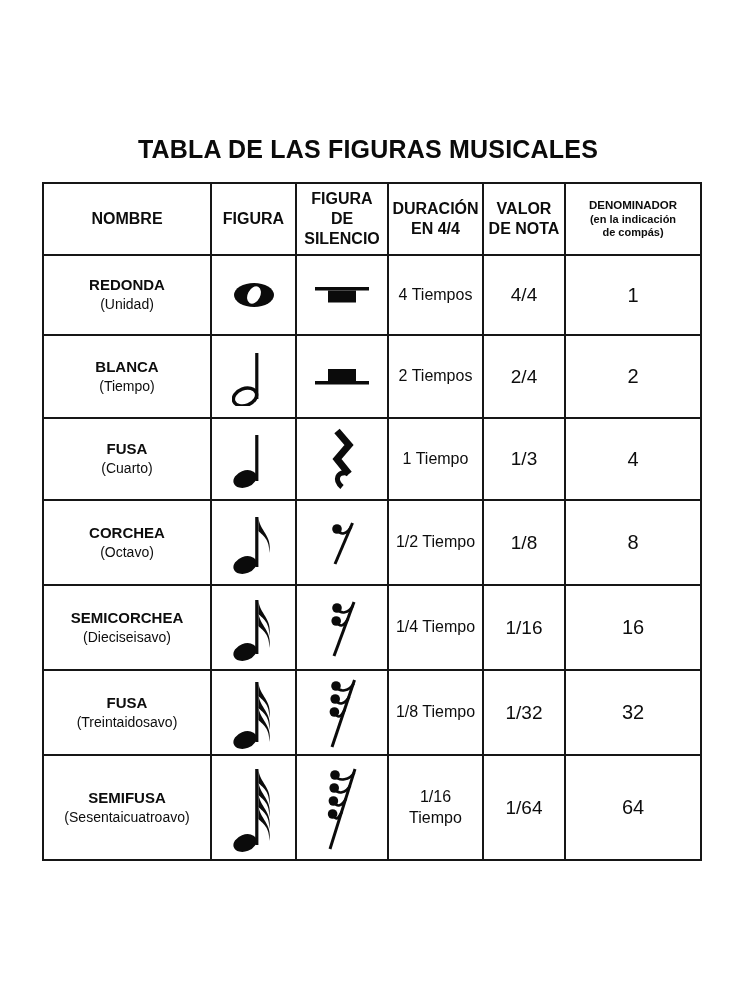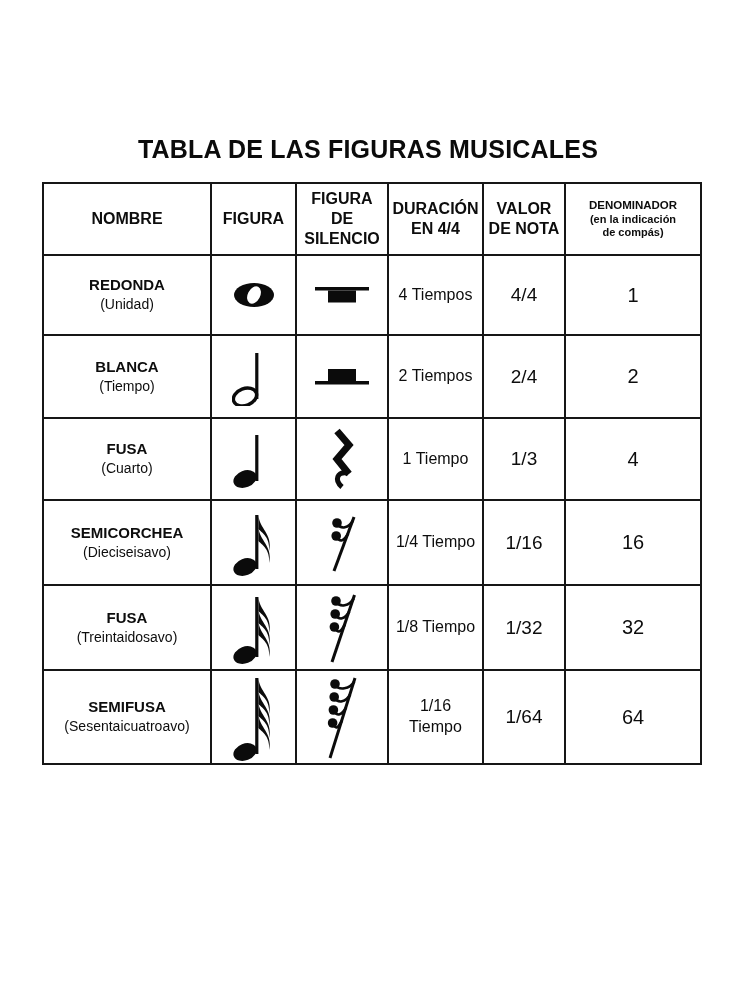--- a/index.html
+++ b/index.html
@@ -117,20 +117,43 @@
             <svg viewBox="0 0 28 64" width="28" height="64" fill="#0b0b0b">
               <path d="M9,4 L21,18 L9,32 L21,47" fill="none" stroke="#0b0b0b" stroke-width="7"></path>
               <path d="M20,46 C9,44 6,53 14,60" fill="none" stroke="#0b0b0b" stroke-width="5"></path>
             </svg>
           </td>
     <td class="c-dur">1 Tiempo</td>
     <td class="c-val">1/3</td>
     <td class="c-den">4</td>
   </tr>
 
+  <tr>
+    <td class="c-name">
+      <div class="nm">CORCHEA</div>
+      <div class="al">(Octavo)</div>
+    </td>
+    <td class="c-fig">
+            <svg viewBox="0 0 44 62" width="44" height="62" fill="#0b0b0b">
+              <rect x="23.2" y="5" width="3.2" height="50"></rect>
+              <ellipse cx="13" cy="53" rx="12" ry="8.4" transform="rotate(-21 13 53)"></ellipse>
+              <path d="M26.4,5 C27.4,19 40.4,23 37.4,41 C37.4,27 31.4,24 26.4,19 Z"></path>
+            </svg>
+          </td>
+    <td class="c-rest">
+            <svg viewBox="0 0 27.5 47" width="27.5" height="47" fill="#0b0b0b">
+              <path d="M24.5,4 L7,45" fill="none" stroke="#0b0b0b" stroke-width="3"></path>
+              <circle cx="9" cy="10" r="4.8"></circle>
+              <path d="M9,11 C13,16.5 18.79268292682927,15.5 23.29268292682927,7.5" fill="none" stroke="#0b0b0b" stroke-width="2.6"></path>
+            </svg>
+          </td>
+    <td class="c-dur">1/2 Tiempo</td>
+    <td class="c-val">1/8</td>
+    <td class="c-den">8</td>
+  </tr>
 
   <tr>
     <td class="c-name">
       <div class="nm">SEMICORCHEA</div>
       <div class="al">(Dieciseisavo)</div>
     </td>
     <td class="c-fig">
             <svg viewBox="0 0 44 66" width="44" height="66" fill="#0b0b0b">
               <rect x="23.2" y="5" width="3.2" height="54"></rect>
               <ellipse cx="13" cy="57" rx="12" ry="8.4" transform="rotate(-21 13 57)"></ellipse>

